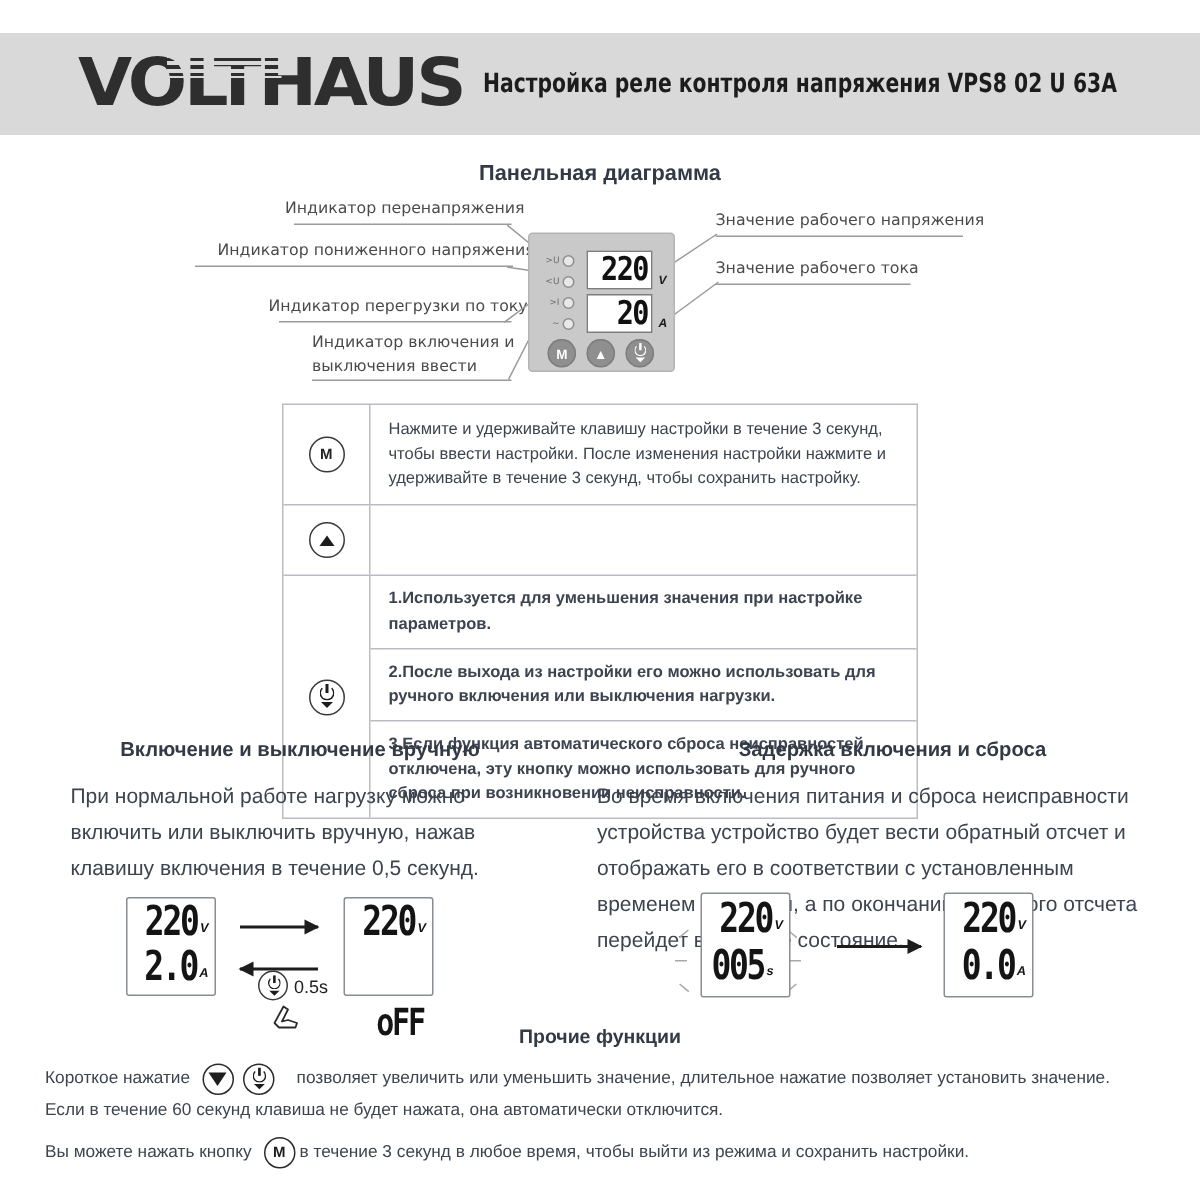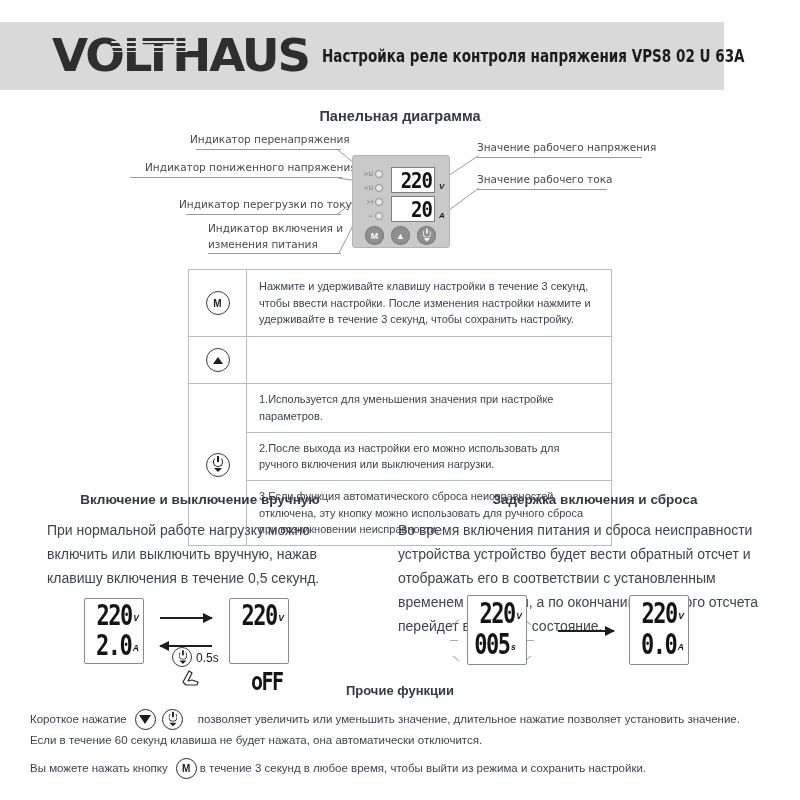--- a/index.html
+++ b/index.html
@@ -8,21 +8,21 @@
     width: 800px; height: 800px;
     background: #ffffff;
     font-family: "Liberation Sans", sans-serif;
     color: #3b4250;
     overflow: hidden;
     position: relative;
   }
 
   
   .header {
-    position:absolute; left:0; top:22px; width:724px; height:68px;
+    position:absolute; left:0; top:22px; width:800px; height:68px;
     background:#d9d9d9;
     display:flex; align-items:center;
   }
   .logo {
     margin-left:52px;
     position:relative;
     font-family:"DejaVu Sans", sans-serif;
     font-weight:bold;
     font-size:44px;
     letter-spacing:-2px;
@@ -114,21 +114,21 @@
     box-shadow: inset 0 0 0 1px #7d7d7d;
   }
 
   
   .tbl {
     position:absolute; left:188px; top:269px; width:424px;
     border:1px solid #b9bcc3;
     background:#fff;
   }
   .trow { display:flex; border-bottom:1px solid #b9bcc3; }
-  .trow:last-child { border-bottom:none; }
+  .trow:last-child { border-bottom:none;font-weight:bold; }
   .tcell-icon {
     width:58px; min-height:46px; border-right:1px solid #b9bcc3;
     display:flex; align-items:center; justify-content:center; flex:0 0 58px;
   }
   .tcell-txt {
     flex:1; padding:8px 10px 8px 12px;
     font-size:11px; line-height:1.52; color:#3d4450;
   }
   .sub { border-bottom:1px solid #b9bcc3; }
   .sub:last-child { border-bottom:none; }
@@ -249,21 +249,21 @@
     <line x1="0" y1="8" x2="20" y2="11" stroke="#9a9a9a" stroke-width="1"></line>
   </svg>
 
 <div class="callout" style="left:179px; top:198px;">Индикатор перегрузки по току</div>
 <div class="ln" style="left:186px; top:214px; width:155px;"></div>
 <svg class="lnd" style="left:336px; top:195px;" width="26" height="24">
     <line x1="0" y1="20" x2="24" y2="2" stroke="#9a9a9a" stroke-width="1"></line>
   </svg>
 
 <div class="callout" style="left:208px; top:222px;">Индикатор включения и</div>
-<div class="callout" style="left:208px; top:238px;">изменения питания</div>
+<div class="callout" style="left:208px; top:238px;">выключения ввести</div>
 <div class="ln" style="left:208px; top:253px; width:133px;"></div>
 <svg class="lnd" style="left:337px; top:208px;" width="26" height="48">
     <line x1="24" y1="2" x2="2" y2="45" stroke="#9a9a9a" stroke-width="1"></line>
   </svg>
 
 <div class="callout r" style="left:477px; top:141px;">Значение рабочего напряжения</div>
 <div class="ln" style="left:477px; top:157px; width:165px;"></div>
 <svg class="lnd" style="left:440px; top:152px;" width="40" height="32">
     <line x1="38" y1="4" x2="2" y2="28" stroke="#9a9a9a" stroke-width="1"></line>
   </svg>

